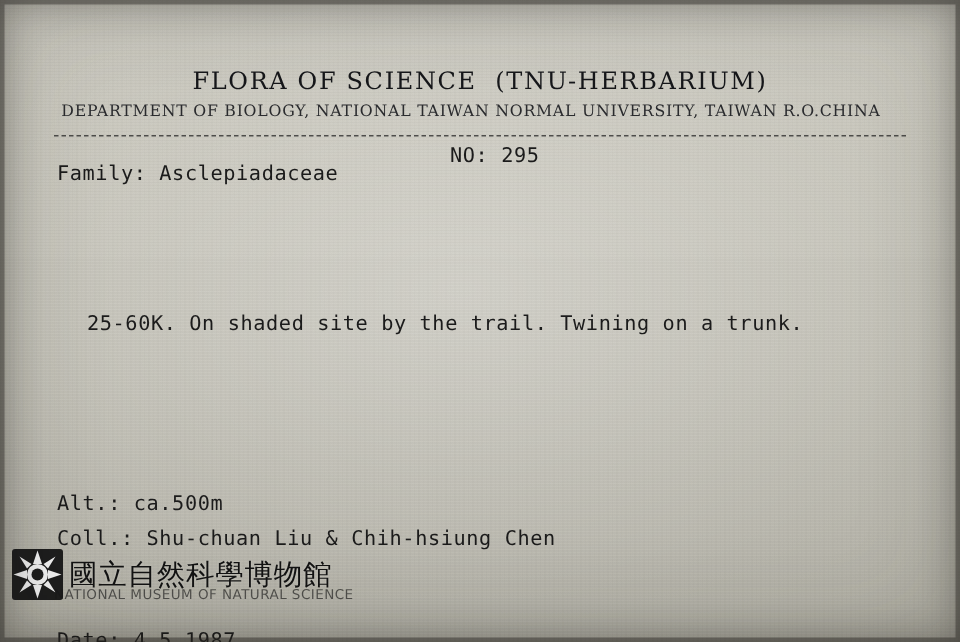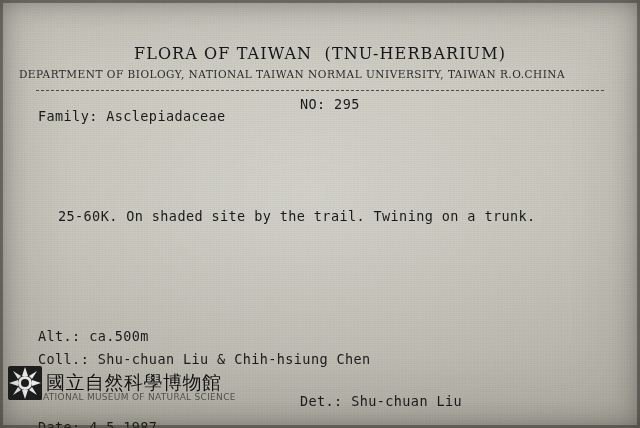--- a/index.html
+++ b/index.html
@@ -62,20 +62,21 @@
     color: #16171a;
   }
   #subtitle {
     left: 0; top: 68px;
     width: 584px;
     text-align: center;
     font-family: "DejaVu Serif", serif;
     font-size: 10.5px;
     letter-spacing: 0.5px;
     color: #2a2b2e;
+    padding-left: 22px;
   }
   #rule {
     position: absolute;
     left: 36px;
     top: 90px;
     width: 568px;
     height: 1px;
     border-top: 1px dashed rgba(35,35,35,0.75);
   }
 
@@ -130,33 +131,32 @@
     white-space: pre;
   }
 </style>
 </head>
 <body>
 
 <div id="page">
   <div id="paper"></div>
   <div id="grain"></div>
 
-  <div class="txt" id="title">FLORA OF TAIWAN  (TNU-HERBARIUM)</div>
+  <div class="txt" id="title">FLORA OF SCIENCE  (TNU-HERBARIUM)</div>
   <div class="txt" id="subtitle">DEPARTMENT OF BIOLOGY, NATIONAL TAIWAN NORMAL UNIVERSITY, TAIWAN R.O.CHINA</div>
   <div id="rule"></div>
 
   <div class="txt" id="family-line">Family: Asclepiadaceae</div>
   <div class="txt" id="no-line">NO: 295</div>
 
   <div class="txt" id="loc-line2">25-60K. On shaded site by the trail. Twining on a trunk.</div>
 
   <div class="txt" id="alt-line">Alt.: ca.500m</div>
   <div class="txt" id="coll-line">Coll.: Shu-chuan Liu &amp; Chih-hsiung Chen</div>
   <div class="txt" id="date-line">Date: 4.5.1987</div>
-  <div class="txt" id="det-line">Det.: Shu-chuan Liu</div>
 
   <div id="watermark">
     <div id="logo">
       <div class="bg"></div>
       <svg width="34" height="34" viewBox="0 0 34 34" aria-hidden="true">
         <circle cx="17" cy="17" r="7" fill="#f2f2f2"></circle>
         <g fill="#f2f2f2">
           <polygon points="17,1 20,10 14,10"></polygon>
           <polygon points="17,33 20,24 14,24"></polygon>
           <polygon points="1,17 10,14 10,20"></polygon>

